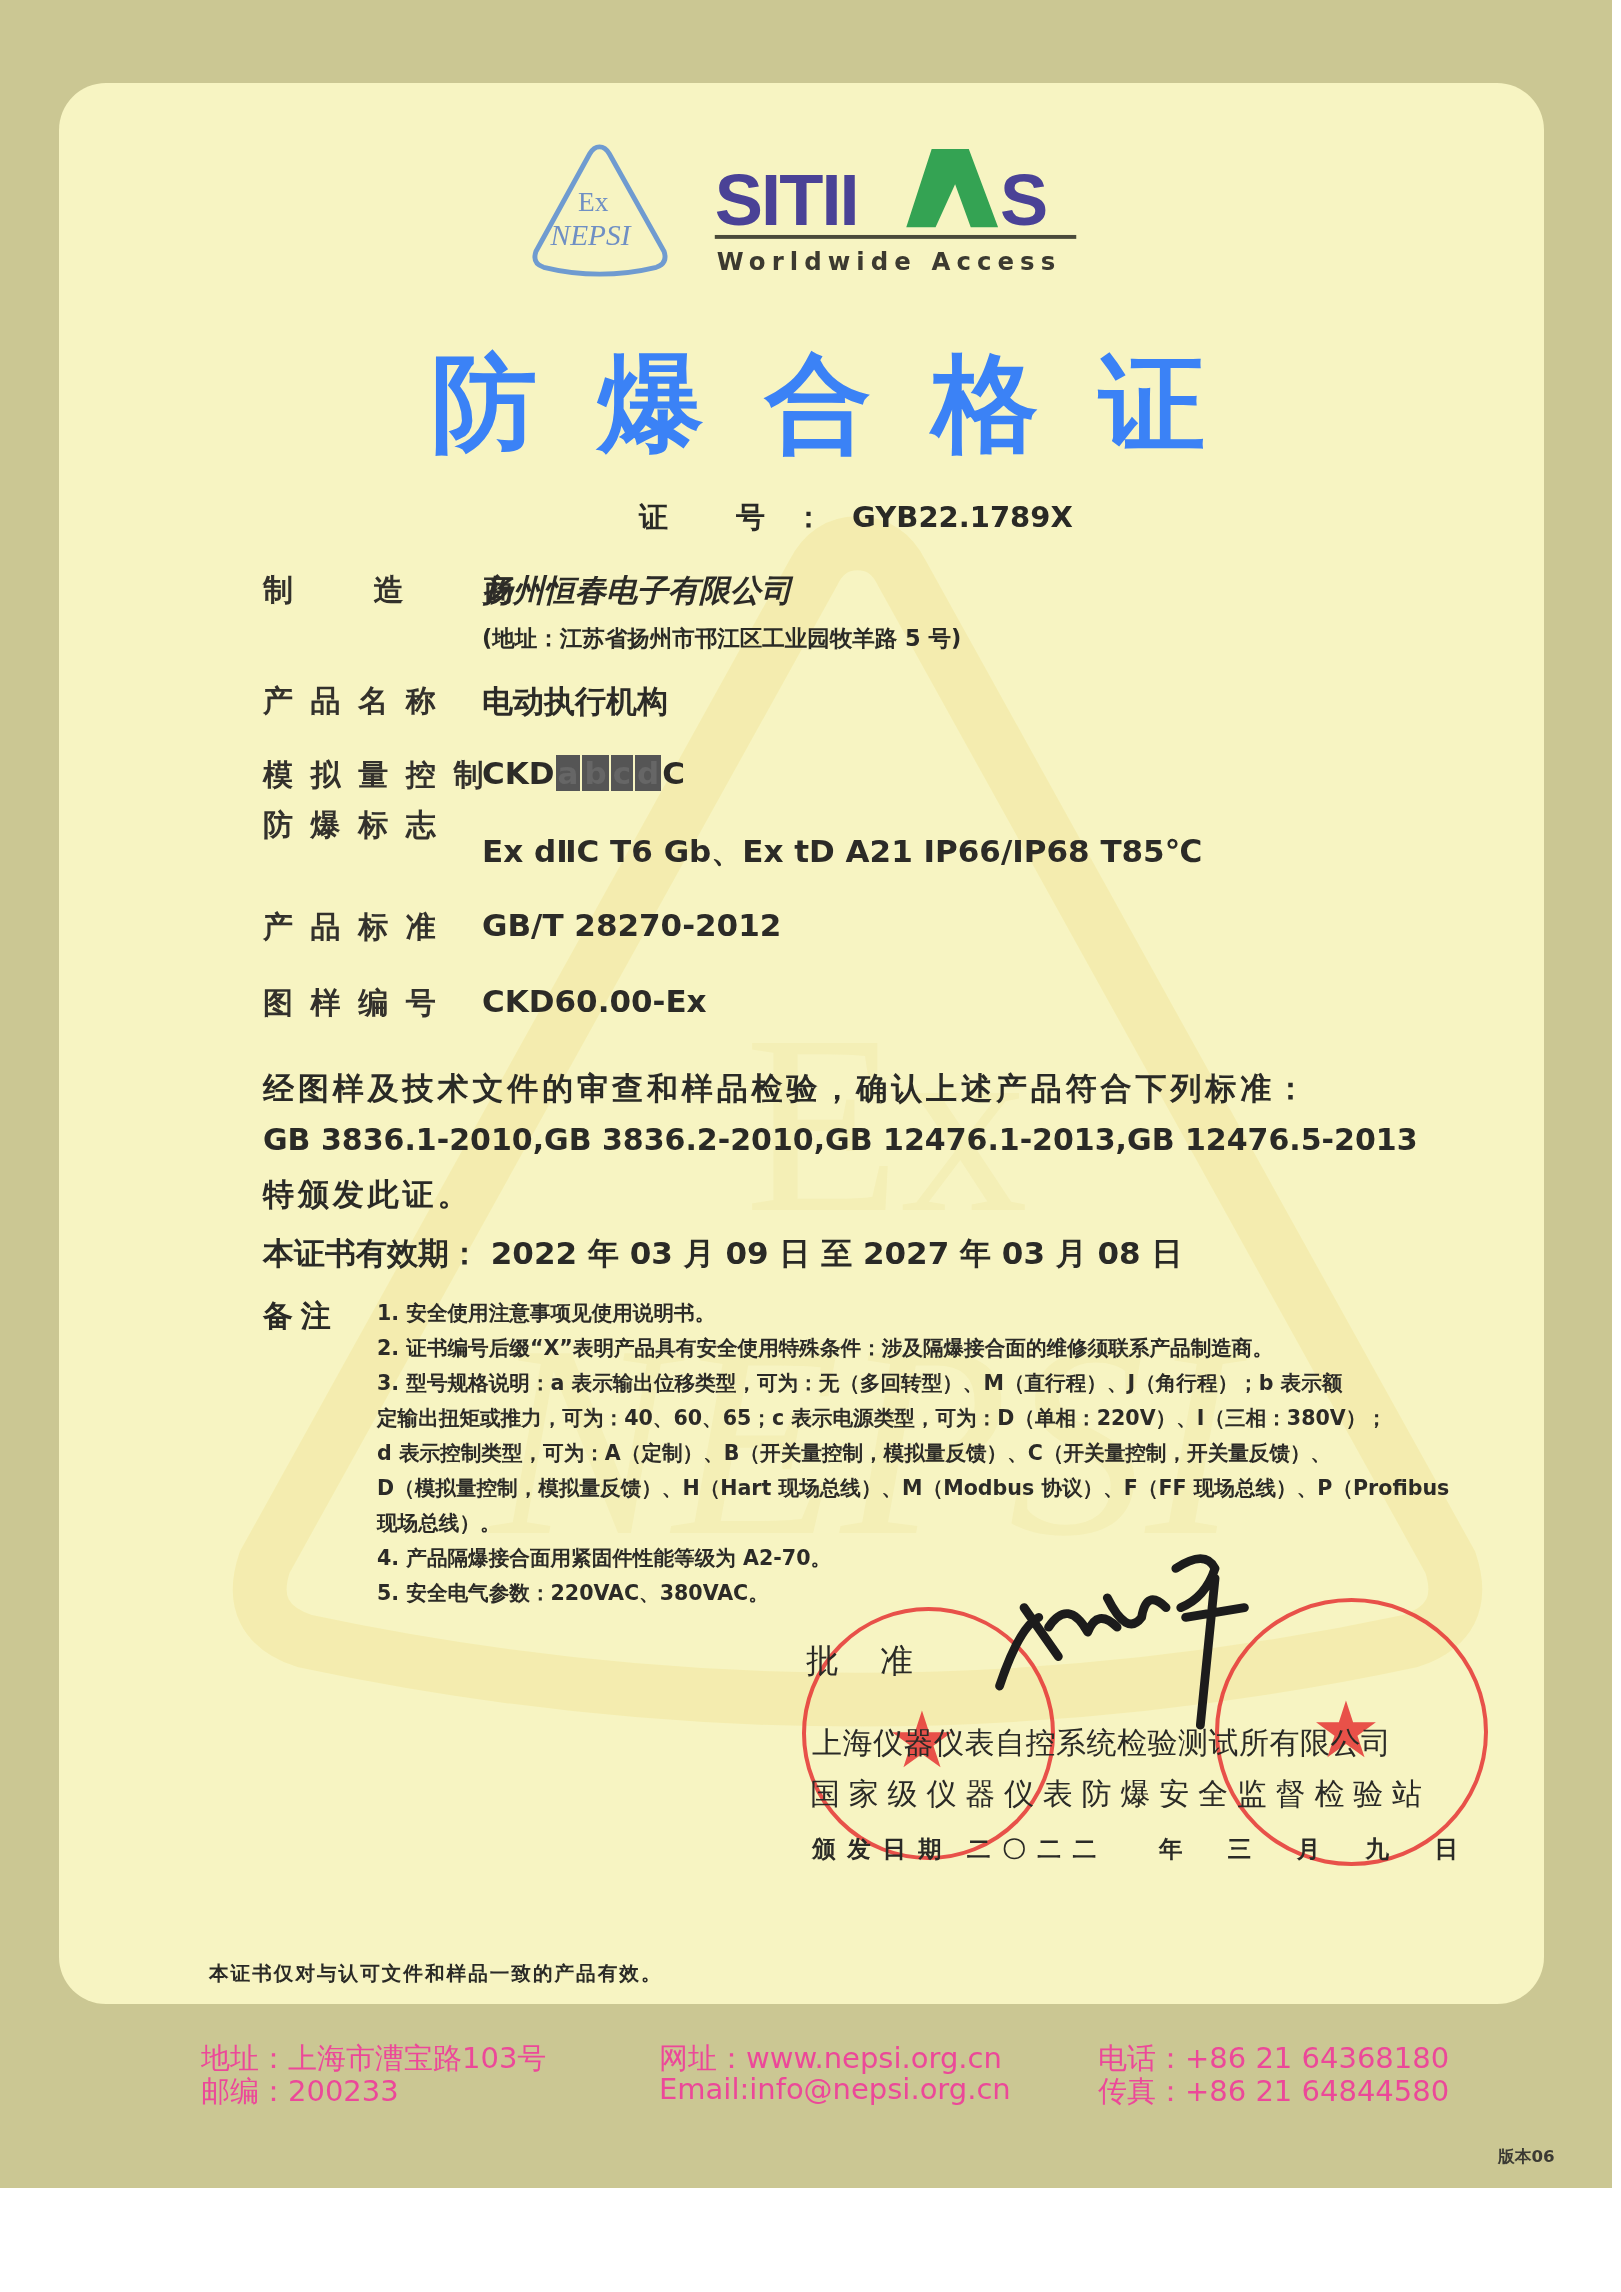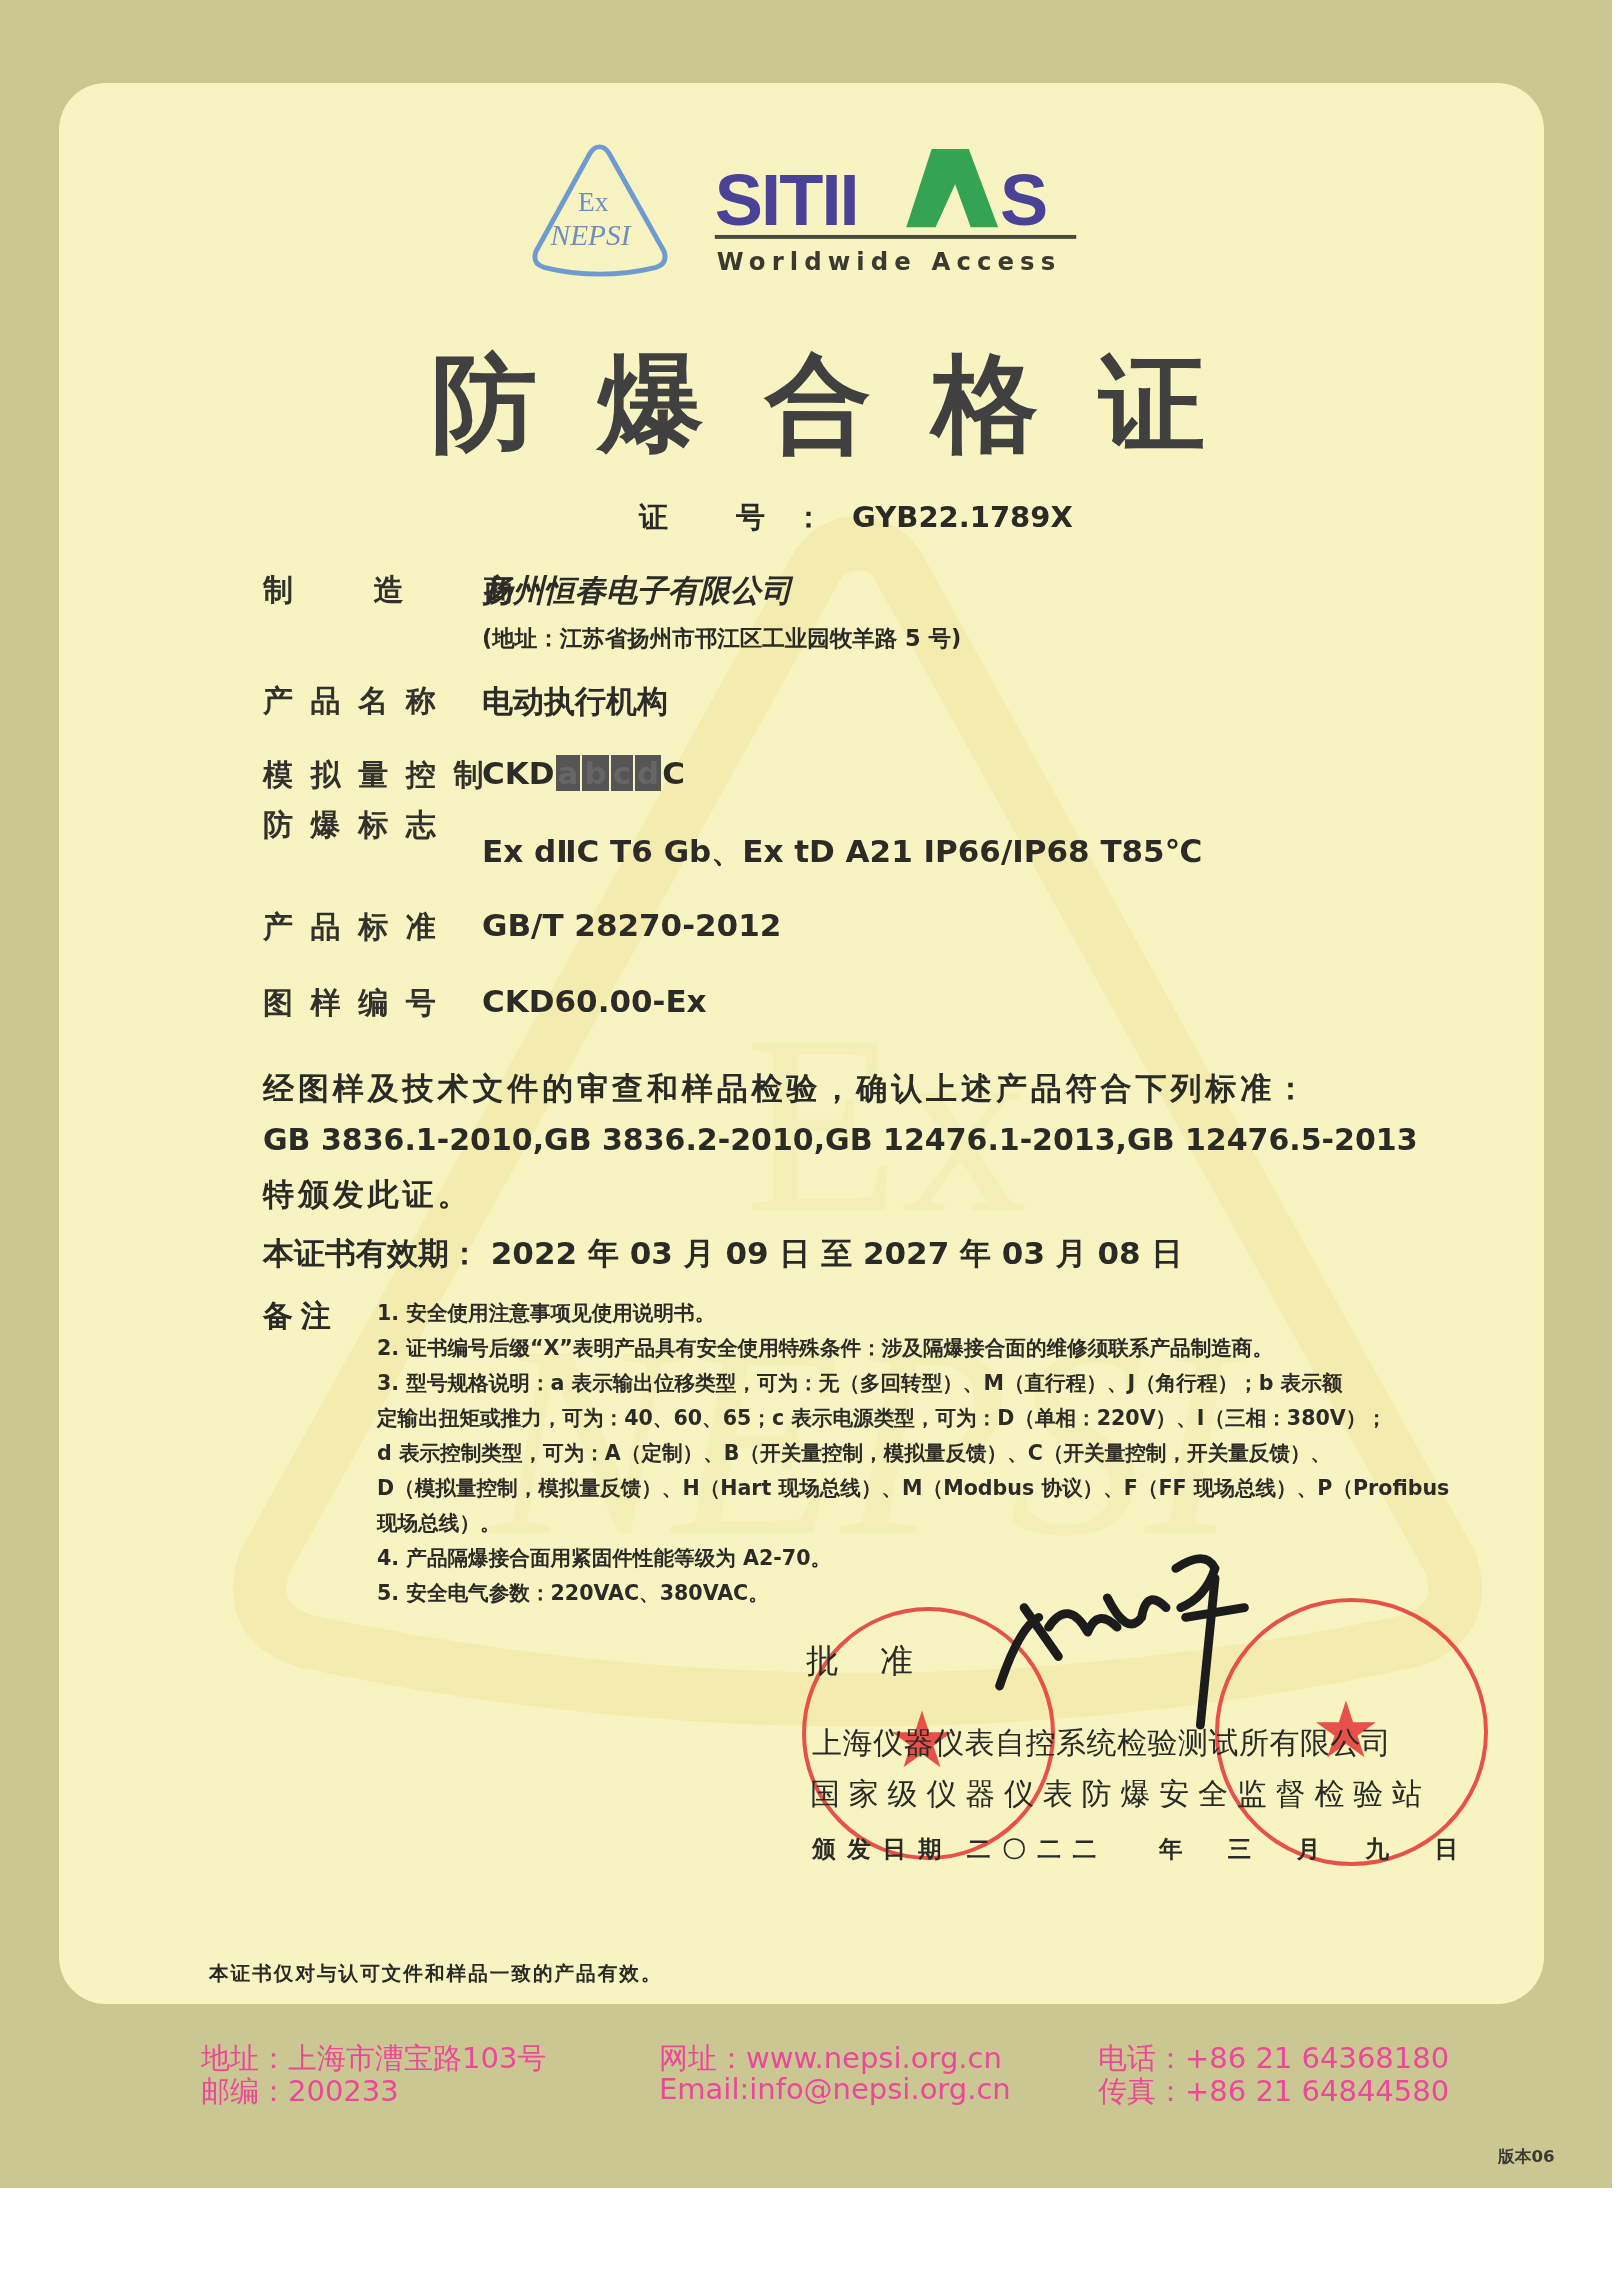--- a/index.html
+++ b/index.html
@@ -4,21 +4,21 @@
 <style>
   html, body { margin:0; padding:0; }
   body { width:1621px; height:2293px; background:#ffffff; position:relative; overflow:hidden;
          font-family:"DejaVu Sans","Liberation Sans",sans-serif; color:#2a2a26; }
   .outer { position:absolute; left:0; top:0; width:1612px; height:2188px; background:#cbc793; }
   .panel { position:absolute; left:59px; top:83px; width:1485px; height:1921px; background:#f7f4c2; border-radius:47px; overflow:hidden; }
   .abs { position:absolute; white-space:nowrap; }
   .wm { position:absolute; left:137px; top:421px; width:1323px; height:1225px; opacity:0.35; }
   .nepsi-logo { position:absolute; left:529px; top:142px; width:142px; height:137px; }
   .sitias { position:absolute; left:714px; top:149px; width:365px; height:127px; }
-  .title { left:431px; top:333px; font-size:106px; font-weight:bold; letter-spacing:61px; color:#404040; }
+  .title { left:431px; top:333px; font-size:106px; font-weight:bold; letter-spacing:61px; color:#3b82f6; }
   .certno { left:639px; top:498px; font-size:29px; font-weight:bold; }
   .certno .lbl { letter-spacing:29px; }
   .lbl-row { left:263px; font-size:30px; font-weight:bold; color:#33312c; }
   .val-row { left:482px; font-size:31px; font-weight:bold; color:#2c2b27; }
   .addr { left:482px; top:623px; font-size:22.5px; font-weight:bold; }
   .redact { display:inline-block; background:#555; color:#666; padding:0 2px; margin:0 1px; }
   .para { left:263px; font-size:31px; font-weight:bold; }
   .notes-label { left:263px; top:1296px; font-size:30px; font-weight:bold; letter-spacing:7.8px; }
   .notes { position:absolute; left:377px; top:1296px; width:1059px; font-size:20.6px; font-weight:bold; line-height:35px; color:#2c2b27; }
   .notes div { white-space:nowrap; }

